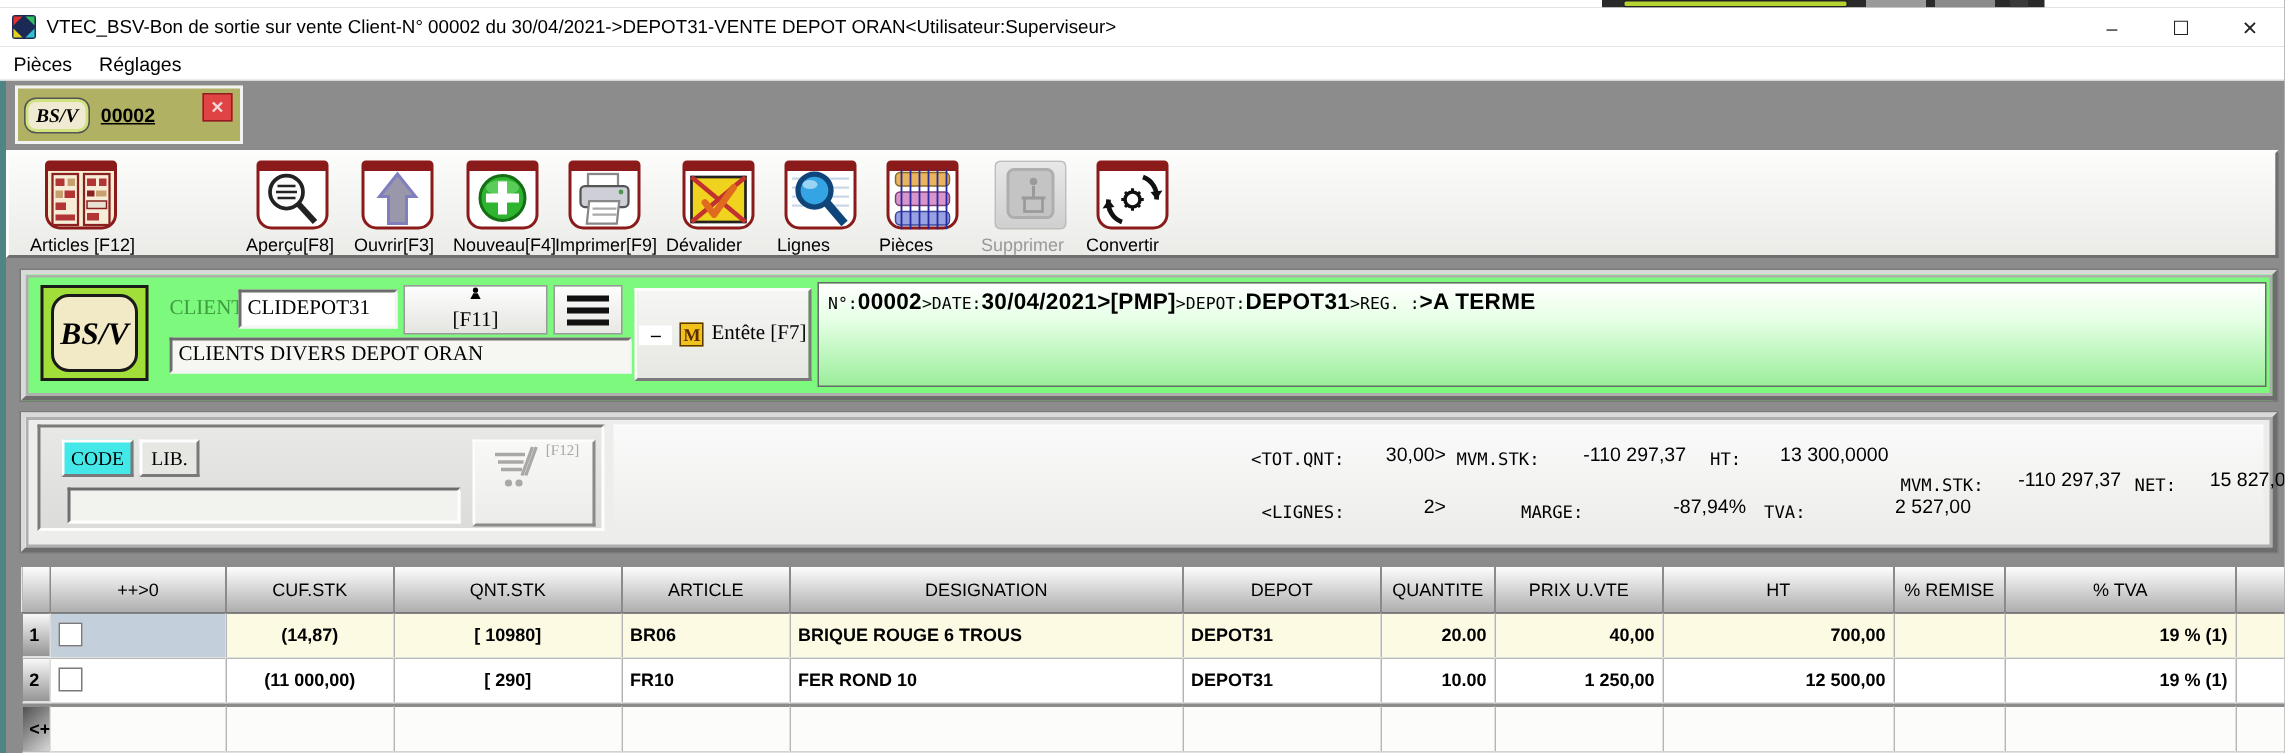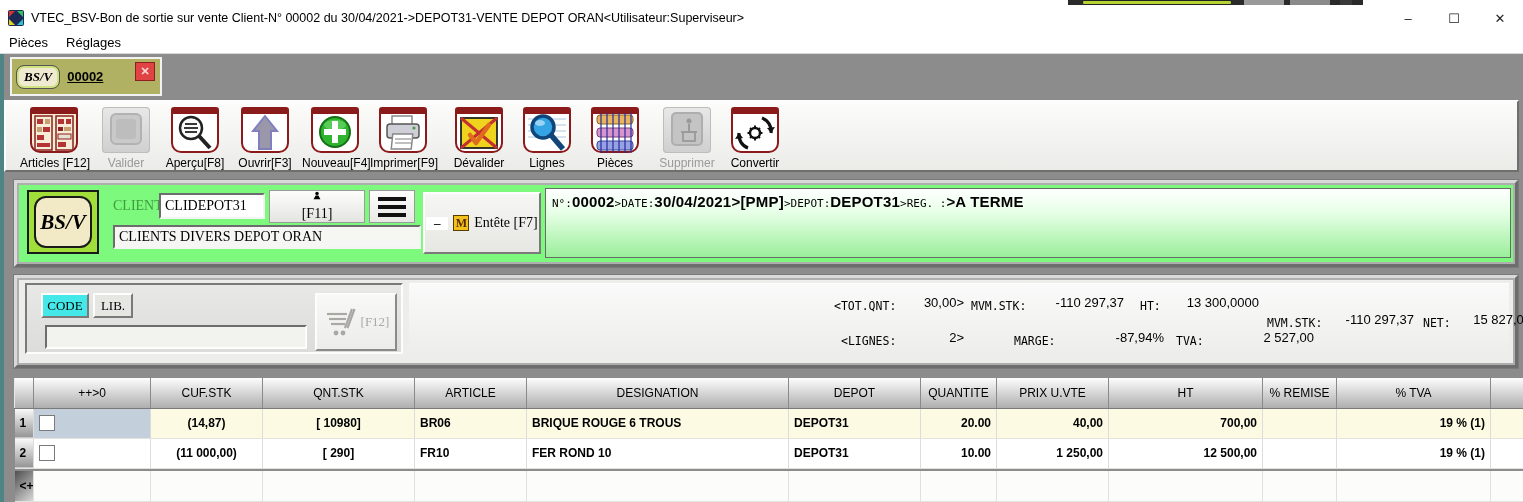--- a/index.html
+++ b/index.html
@@ -32,21 +32,21 @@
   
   .left-edge { position:absolute; left:0; top:54px; width:4px; height:448px; background:#4e8484; }
   
   .tabbar { position:absolute; left:4px; top:54px; width:1519px; height:44px; background:#8c8c8c; }
   .doc-tab { position:absolute; left:6px; top:3px; width:152px; height:39px; background:#b1b164; border:2px solid #f2f2f2; display:flex; align-items:center; }
   .bsv-badge { margin-left:5px; background:#f0ead2; border:2px solid #cfe27e; outline:1px solid #555; border-radius:7px; padding:1px 5px; font-family:"Liberation Serif", serif; font-style:italic; font-weight:bold; font-size:13px; }
   .tab-num { margin-left:8px; font-size:13px; font-weight:bold; text-decoration:underline; }
   .tab-close { position:absolute; right:5px; top:3px; width:20px; height:19px; background:#e04343; border:1px solid #8c1f1f; color:#f4d8d8; font-size:11px; font-weight:bold; display:flex; align-items:center; justify-content:center; }
   
   .toolbar { position:absolute; left:4px; top:100px; width:1515px; height:72px; background:linear-gradient(180deg,#fcfcfb,#ebebe8); border:2px solid; border-color:#fdfdfd #6f6f6f #6f6f6f #fdfdfd; }
-  .tb-btn { position:absolute; top:5px; text-align:center; }
+  .tb-btn { position:absolute; top:5px; }
   .tb-ico { width:48px; height:46px; margin:0 auto; background:#fff; border:2px solid #8b1a1a; border-top:7px solid #8b1a1a; border-radius:3px 3px 10px 10px; display:flex; align-items:center; justify-content:center; }
   .tb-ico.hl { background:#f5ecd2; }
   .tb-ico.plain { border:none; border-radius:4px; background:linear-gradient(180deg,#e8e8e8,#cfcfcf); box-shadow:inset 0 0 0 1px #bdbdbd; }
   .tb-lbl { margin-top:3px; font-size:12px; white-space:nowrap; }
   .tb-btn.disabled .tb-lbl { color:#9a9a9a; }
   
   .frame { position:absolute; border:3px solid; border-color:#d9d9d9 #6d6d6d #6d6d6d #d9d9d9; box-shadow:inset 0 0 0 2px #aeaeae, 0 0 0 1px #7a7a7a; }
   
   .hdr-panel { left:14px; top:180px; width:1504px; height:87px; background:#7dfa7d; }
   .bsv-logo { position:absolute; left:10px; top:7px; width:72px; height:64px; background:#a2de3a; border:2px solid #1a1a1a; display:flex; align-items:center; justify-content:center; }
@@ -62,21 +62,21 @@
   .m-chip { width:16px; height:16px; background:#f2c21c; border:1px solid #5a3a00; color:#5a2a00; font-weight:bold; font-size:12px; display:flex; align-items:center; justify-content:center; font-family:"Liberation Serif", serif; }
   .info-bar { position:absolute; left:528px; top:5px; width:966px; height:70px; background:linear-gradient(180deg,#ffffff 0%,#e6ffe6 35%,#9bee9b 100%); border:1px solid #6a6a6a; padding:4px 6px; white-space:nowrap; }
   .info-bar .lab { font-family:"DejaVu Sans Mono", monospace; font-size:11px; }
   .info-bar .val { font-size:15px; font-weight:bold; letter-spacing:0.2px; }
   
   .stats-panel { left:14px; top:275px; width:1504px; height:93px; background:#ededeb; }
   .search-box { position:absolute; left:8px; top:5px; width:378px; height:71px; border:2px solid; border-color:#7a7a7a #fdfdfd #fdfdfd #7a7a7a; background:linear-gradient(180deg,#e8e8e6,#dcdcda); }
   .code-btn { position:absolute; left:14px; top:8px; width:48px; height:25px; background:#45e8e8; border:2px solid; border-color:#fdfdfd #7a7a7a #7a7a7a #fdfdfd; font-family:"Liberation Serif", serif; font-size:13px; display:flex; align-items:center; justify-content:center; }
   .lib-btn { position:absolute; left:66px; top:8px; width:40px; height:25px; background:#e6e6e2; border:2px solid; border-color:#fdfdfd #7a7a7a #7a7a7a #fdfdfd; font-family:"Liberation Serif", serif; font-size:13px; display:flex; align-items:center; justify-content:center; }
   .search-input { position:absolute; left:18px; top:40px; width:262px; height:24px; background:#f2f2ee; border:2px solid; border-color:#6d6d6d #fdfdfd #fdfdfd #6d6d6d; font-size:13px; padding:2px 4px; }
-  .cart-btn { position:absolute; left:288px; top:8px; width:82px; height:58px; background:linear-gradient(180deg,#f8f8f6,#ececea); border:2px solid; border-color:#fdfdfd #8a8a8a #8a8a8a #fdfdfd; display:flex; align-items:center; justify-content:center; gap:4px; color:#a8a8a4; font-family:"Liberation Serif", serif; font-size:13px; }
+  .cart-btn { position:absolute; left:288px; top:8px; width:82px; height:58px; background:linear-gradient(180deg,#f8f8f6,#ececea); border:2px solid; border-color:#fdfdfd #8a8a8a #8a8a8a #fdfdfd; display:flex; justify-content:center; gap:4px; color:#a8a8a4; font-family:"Liberation Serif", serif; font-size:10px; }
   .stats-area { position:absolute; left:392px; top:5px; width:1100px; height:71px; background:linear-gradient(180deg,#fafafa,#ededeb); border-top:1px solid #fdfdfd; }
   .stat-lab { position:absolute; font-family:"DejaVu Sans Mono", monospace; font-size:11.5px; white-space:nowrap; }
   .stat-val { position:absolute; font-size:13px; font-weight:normal; white-space:nowrap; text-align:right; }
   
   .grid-wrap { position:absolute; left:14px; top:378px; width:1509px; height:124px; }
   table.grid { border-collapse:collapse; table-layout:fixed; width:1509px; font-size:12px; }
   table.grid th { height:30px; background:linear-gradient(180deg,#fdfdfd,#aeaeae); border-right:1px solid #8a8a8a; border-left:1px solid #e8e8e8; border-bottom:1px solid #7a7a7a; font-weight:normal; font-size:12px; overflow:hidden; white-space:nowrap; }
   table.grid td { height:30px; border-right:1px solid #dcdcdc; border-bottom:1px solid #e2e2de; padding:0 5px; font-weight:bold; overflow:hidden; white-space:nowrap; }
   tr.r1 td { background:#fdfae4; }
   tr.r2 td { background:#ffffff; }
@@ -151,29 +151,20 @@
             <rect x="33" y="6" width="5" height="5" fill="#b23434"></rect>
           <rect x="25" y="14" width="5" height="4" fill="#8b2020"></rect>
             <rect x="31" y="14" width="7" height="4" fill="#c8a070"></rect>
           <rect x="25" y="21" width="13" height="5" fill="#e8e0d0" stroke="#8b2020"></rect>
           <rect x="25" y="29" width="8" height="5" fill="#b23434"></rect>
         </svg>
       </div>
       <div class="tb-lbl">Articles [F12]</div>
     </div>
 
-    <div class="tb-btn disabled" style="left:90px;width:60px;">
-      <div class="tb-ico plain">
-        <svg class="icon-svg" width="42" height="40" viewBox="0 0 42 40">
-          <rect x="6" y="4" width="30" height="30" rx="5" fill="#c9c9c9" stroke="#b2b2b2" stroke-width="2"></rect>
-          <rect x="11" y="9" width="20" height="20" rx="3" fill="#bdbdbd"></rect>
-        </svg>
-      </div>
-      <div class="tb-lbl">Valider</div>
-    </div>
 
     <div class="tb-btn" style="left:158px;width:62px;">
       <div class="tb-ico">
         <svg class="icon-svg" width="42" height="40" viewBox="0 0 42 40">
           <circle cx="17" cy="15" r="11" fill="#fafafa" stroke="#222" stroke-width="2.5"></circle>
           <line x1="11" y1="11" x2="23" y2="11" stroke="#222" stroke-width="1.8"></line>
           <line x1="10" y1="15" x2="24" y2="15" stroke="#222" stroke-width="1.8"></line>
           <line x1="11" y1="19" x2="23" y2="19" stroke="#222" stroke-width="1.8"></line>
           <line x1="25" y1="23" x2="36" y2="35" stroke="#222" stroke-width="4"></line>
         </svg>

